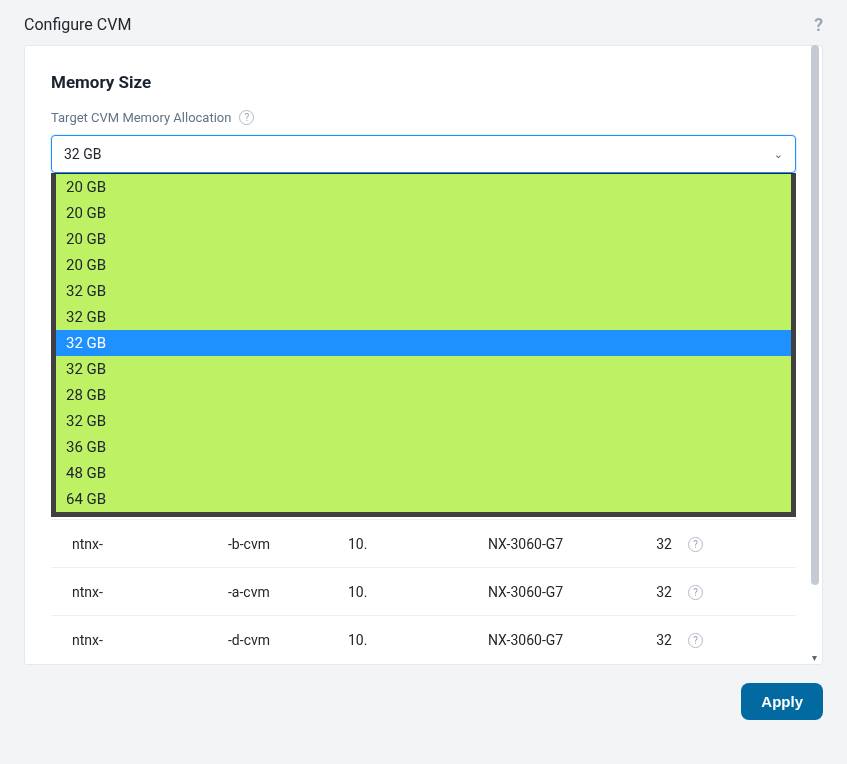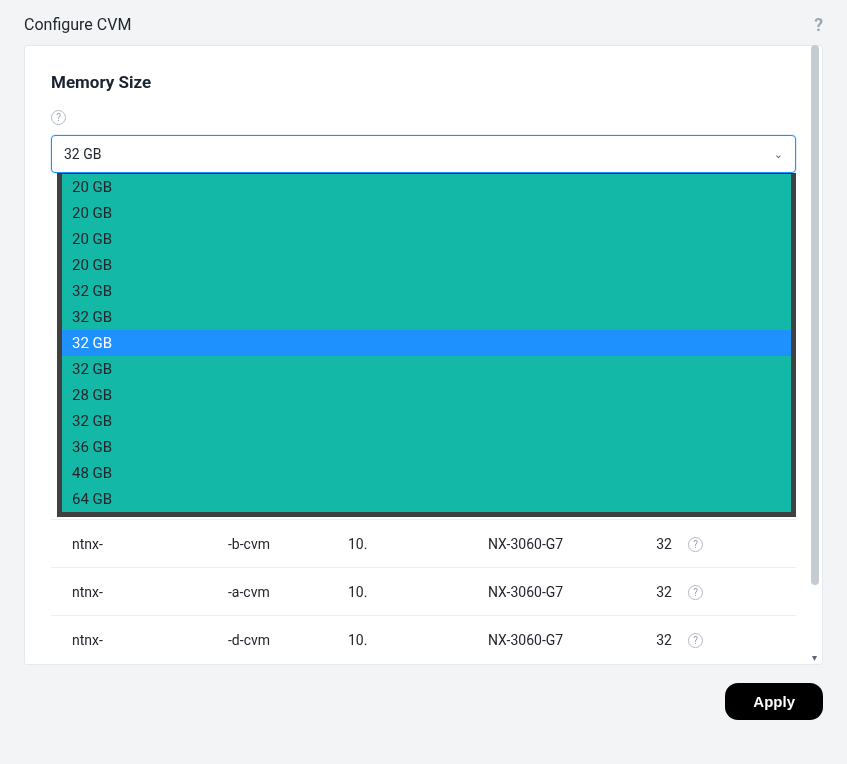--- a/index.html
+++ b/index.html
@@ -100,23 +100,22 @@
   font-size: 11px;
   color: #5b6773;
 }
 .dropdown {
   position: absolute;
   top: 38px;
   left: 0;
   right: 0;
   border: 5px solid #404040;
   border-top: 1px solid #1f2a37;
-  background: #14b8a6;
+  background: #bef264;
   z-index: 50;
-  margin-left: 6px;
 }
 .dropdown-item {
   padding: 2px 10px;
   font-size: 15px;
   color: #22272e;
   cursor: pointer;
   line-height: 22px;
 }
 .dropdown-item.highlight {
   background: #1f91ff;
@@ -162,25 +161,25 @@
   bottom: 2px;
   font-size: 10px;
   color: #5b6773;
 }
 .footer {
   display: flex;
   justify-content: flex-end;
   padding: 18px 24px 0 24px;
 }
 .apply-btn {
-  background: #000000;
+  background: #0369a1;
   color: #fff;
   border: none;
-  border-radius: 13px;
-  padding: 10px 28px;
+  border-radius: 8px;
+  padding: 10px 20px;
   font-size: 15px;
   font-weight: 600;
   cursor: pointer;
 }
 .select-container { position: relative; border-radius: 17px; }
 </style>
 </head>
 <body>
 
 <div class="dialog">
@@ -189,20 +188,21 @@
     <div class="dialog-title">Configure CVM</div>
     <div class="help-top">?</div>
   </div>
 
   <div class="panel-wrap">
     <div class="panel">
 
       <div class="section-title">Memory Size</div>
 
       <div class="field-label-row">
+        <span class="field-label">Target CVM Memory Allocation</span>
         <span class="info-icon">?</span>
       </div>
 
       <div class="select-container">
         <div class="select-box">
           <span>32 GB</span>
           <span class="chev">⌄</span>
         </div>
         <div class="dropdown" id="dropdown">
             <div class="dropdown-item">20 GB</div>

